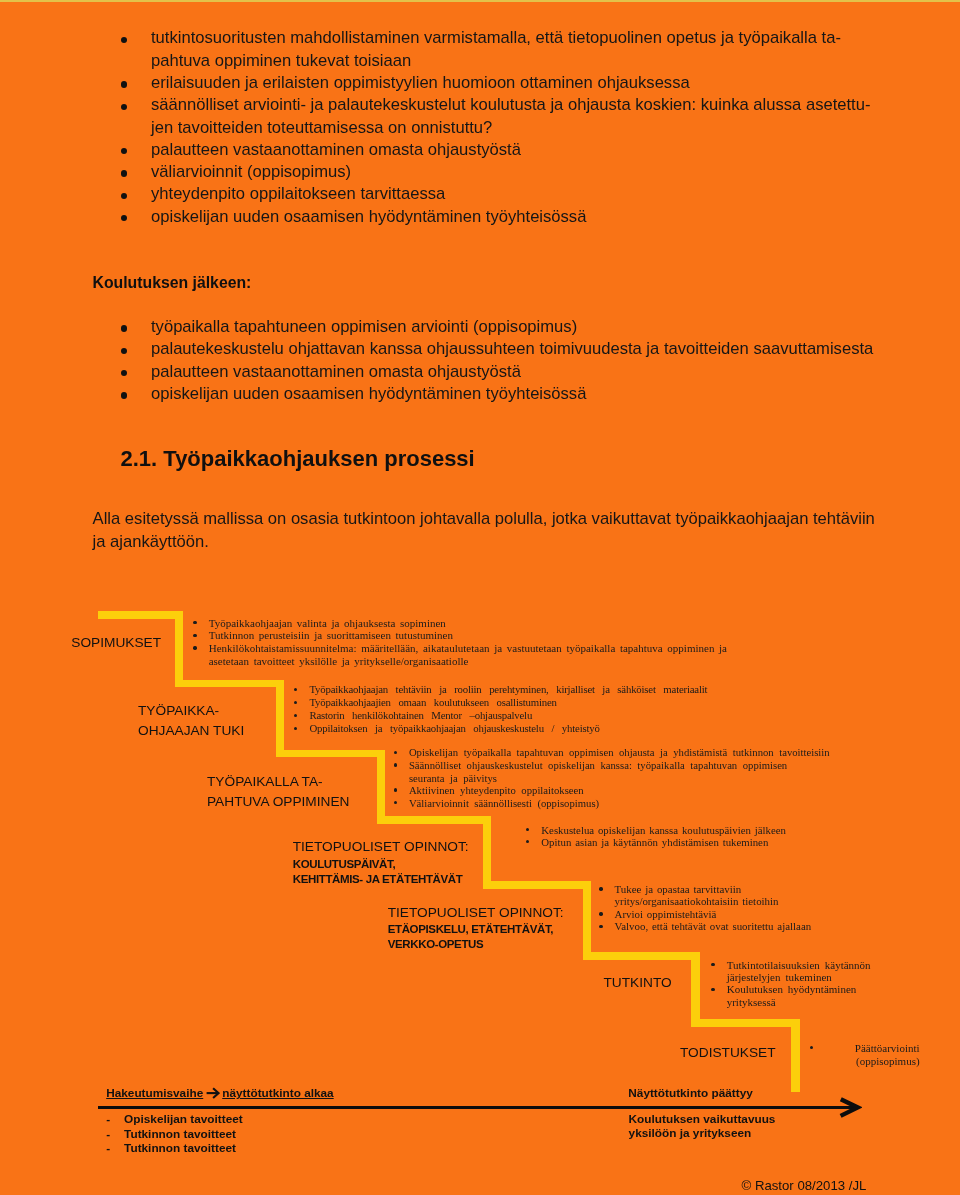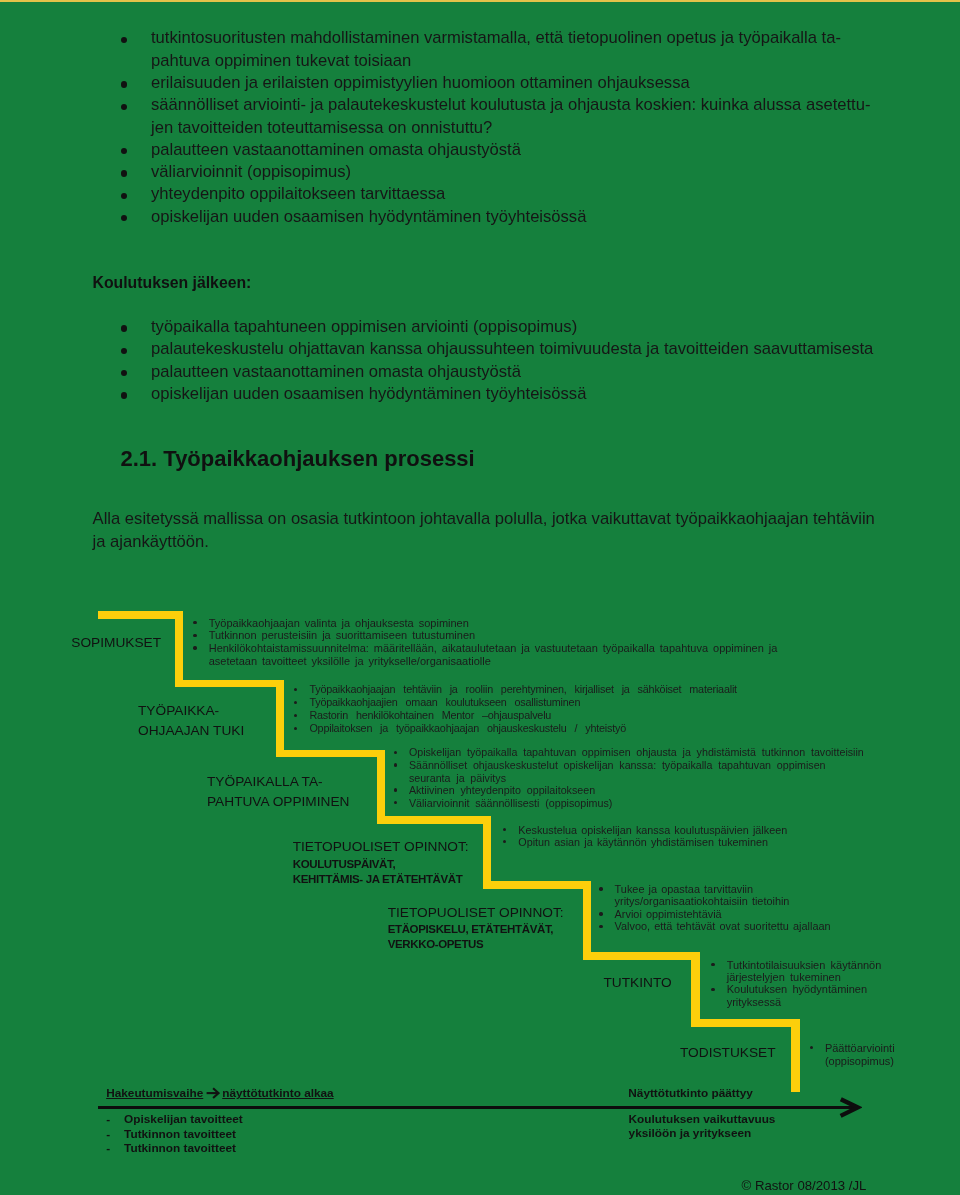--- a/index.html
+++ b/index.html
@@ -1,35 +1,35 @@
 <!DOCTYPE html>
 <html><head>
 <meta charset="utf-8">
 <style>
   html,body{margin:0;padding:0;background:#fff;}
   body{width:960px;height:1195px;font-family:"Liberation Sans",sans-serif;color:#131313;-webkit-font-smoothing:antialiased;}
-  .page{position:relative;width:960px;height:1195px;overflow:hidden;background:#15803d;}
+  .page{position:relative;width:960px;height:1195px;overflow:hidden;background:#f97316;}
 
   
   .doc{position:absolute;}
   .bul{position:relative;font-family:"Liberation Sans",sans-serif;font-size:16.6px;
        line-height:22.28px;color:#161616;white-space:pre-line;}
   .bul .dot{position:absolute;left:-1px;top:9.3px;width:6.4px;height:6.4px;border-radius:50%;background:#111;}
   .bul .txt{display:block;margin-left:29px;}
   .h3{font-family:"Liberation Sans",sans-serif;font-weight:bold;font-size:15.8px;color:#101010;}
   .h2{font-family:"Liberation Sans",sans-serif;font-weight:bold;font-size:22px;color:#101010;}
   .para{font-family:"Liberation Sans",sans-serif;font-size:16.6px;line-height:22.6px;color:#161616;white-space:pre-line;}
 
   
   .stair{position:absolute;background:#FCCF0B;}
   .dlabel{position:absolute;font-family:"Liberation Sans",sans-serif;font-weight:normal;
           font-size:13.7px;line-height:19.5px;color:#111;white-space:pre-line;}
   .dsub{position:absolute;font-family:"Liberation Sans",sans-serif;font-weight:bold;
         font-size:11.5px;line-height:15.1px;letter-spacing:-0.36px;color:#111;white-space:pre-line;}
-  .dlist{position:absolute;font-family:Liberation Sans, sans-serif;font-size:10.8px;line-height:12.7px;color:#1b1b1b;word-spacing:1.9px;}
+  .dlist{position:absolute;font-family:Liberation Serif, serif;font-size:10.8px;line-height:12.7px;color:#1b1b1b;word-spacing:1.9px;}
   .dlist .li{position:relative;padding-left:15.3px;}
   .dlist .li .ln{display:block;}
   .dlist .li .b{position:absolute;left:0;top:4.3px;width:3.4px;height:3.4px;border-radius:50%;background:#1b1b1b;}
   .tlt{font-family:"Liberation Sans",sans-serif;font-weight:bold;font-size:11.8px;color:#111;}
   .tlt .arw{display:inline-block;vertical-align:-1.5px;margin:0 2.5px;}
   .tli{font-family:"Liberation Sans",sans-serif;font-weight:bold;font-size:11.8px;line-height:14.35px;color:#111;}
   .tli .row{position:relative;padding-left:17.8px;}
   .tli .row .dsh{position:absolute;left:0;top:0;}
   .copyr{position:absolute;font-family:"Liberation Sans",sans-serif;font-size:13.2px;line-height:16px;color:#111;}
 </style>
@@ -113,37 +113,37 @@
       <div class="li"><span class="b"></span><span><span class="ln">Oppilaitoksen ja työpaikkaohjaajan ohjauskeskustelu / yhteistyö</span></span></div>
     </div>
 
     <div class="dlist" style="left:393.6px;top:746.4px;width:478px;font-size:10.7px;word-spacing:2.8px;line-height:12.6px;">
       <div class="li"><span class="b"></span><span><span class="ln">Opiskelijan työpaikalla tapahtuvan oppimisen ohjausta ja yhdistämistä tutkinnon tavoitteisiin</span></span></div>
       <div class="li"><span class="b"></span><span><span class="ln j">Säännölliset ohjauskeskustelut opiskelijan kanssa: työpaikalla tapahtuvan oppimisen</span><span class="ln">seuranta ja päivitys</span></span></div>
       <div class="li"><span class="b"></span><span><span class="ln">Aktiivinen yhteydenpito oppilaitokseen</span></span></div>
       <div class="li"><span class="b"></span><span><span class="ln">Väliarvioinnit säännöllisesti (oppisopimus)</span></span></div>
     </div>
 
-    <div class="dlist" style="left:503px;top:823.5px;width:300px;font-size:10.8px;word-spacing:1.2px;line-height:12.3px;">
+    <div class="dlist" style="left:526px;top:823.5px;width:300px;font-size:10.8px;word-spacing:1.2px;line-height:12.3px;">
       <div class="li"><span class="b"></span><span><span class="ln">Keskustelua opiskelijan kanssa koulutuspäivien jälkeen</span></span></div>
       <div class="li"><span class="b"></span><span><span class="ln">Opitun asian ja käytännön yhdistämisen tukeminen</span></span></div>
     </div>
 
     <div class="dlist" style="left:599.3px;top:883px;width:240px;font-size:10.9px;word-spacing:1.1px;line-height:12.4px;">
       <div class="li"><span class="b"></span><span><span class="ln j">Tukee ja opastaa tarvittaviin</span><span class="ln">yritys/organisaatiokohtaisiin tietoihin</span></span></div>
       <div class="li"><span class="b"></span><span><span class="ln">Arvioi oppimistehtäviä</span></span></div>
       <div class="li"><span class="b"></span><span><span class="ln">Valvoo, että tehtävät ovat suoritettu ajallaan</span></span></div>
     </div>
 
     <div class="dlist" style="left:711.4px;top:958.5px;width:175px;font-size:11px;word-spacing:2.2px;line-height:12.4px;">
       <div class="li"><span class="b"></span><span><span class="ln j">Tutkintotilaisuuksien käytännön</span><span class="ln">järjestelyjen tukeminen</span></span></div>
       <div class="li"><span class="b"></span><span><span class="ln j">Koulutuksen hyödyntäminen</span><span class="ln">yrityksessä</span></span></div>
     </div>
 
-    <div class="dlist" style="left:809.6px;top:1041.5px;width:110px;font-size:11px;word-spacing:1.1px;line-height:13px;">
+    <div class="dlist" style="left:809.6px;top:1041.5px;width:110px;font-size:11px;word-spacing:1.1px;line-height:13px;text-align:right;">
       <div class="li"><span class="b"></span><span><span class="ln j">Päättöarviointi</span><span class="ln">(oppisopimus)</span></span></div>
     </div>
 
     <div class="tlt" style="position:absolute;left:106.2px;top:1086.4px;white-space:nowrap;text-decoration:underline;"><span>Hakeutumisvaihe</span><svg class="arw" width="14" height="12" viewBox="0 0 14 12">
           <path d="M0.6 6.1 H11.3" stroke="#111" stroke-width="2.1" fill="none"></path>
           <path d="M7.1 1.2 L12.6 6.1 L7.1 11.0" stroke="#111" stroke-width="2.1" fill="none" stroke-linejoin="miter" stroke-linecap="butt"></path>
         </svg><span>näyttötutkinto alkaa</span></div>
     <div class="tlt" style="position:absolute;left:628.3px;top:1086.4px;">Näyttötutkinto päättyy</div>
     <div style="position:absolute;left:98px;top:1105.8px;width:757px;height:3.4px;background:#0d0d0d;"></div>
     <svg style="position:absolute;left:836px;top:1095px;" width="26" height="26" viewBox="0 0 26 26">

